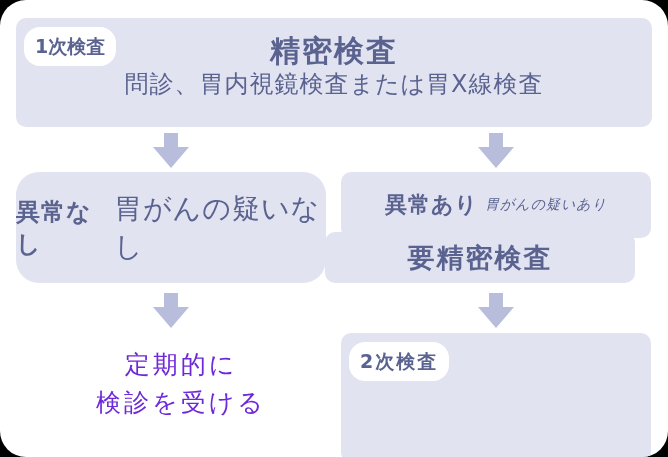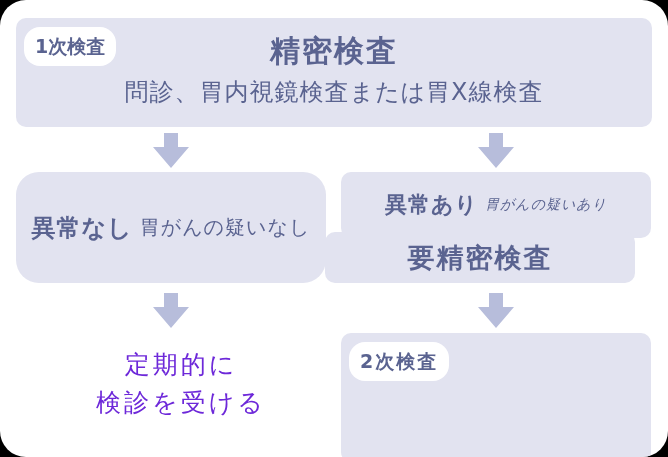--- a/index.html
+++ b/index.html
@@ -17,25 +17,25 @@
   .badge{
     position:absolute;left:8px;top:9px;background:#ffffff;border-radius:16px;
     padding:8px 11px;font-size:19px;font-weight:700;color:#5a6390;line-height:1.2;
     white-space:nowrap;
   }
   #box-primary{left:16px;top:18px;width:636px;height:109px;display:block;text-align:center;}
   #box-primary .title{
     margin-top:15px;font-size:30px;font-weight:700;letter-spacing:2px;line-height:36px;
   }
   #box-primary .subtitle{
-    margin-top:8px;font-size:24px;letter-spacing:1px;line-height:30px;
+    font-size:24px;letter-spacing:1px;line-height:30px;
   }
   #box-left{left:16px;top:172px;width:310px;height:111px;gap:7px;border-radius:23px;}
   #box-left .result-bold{font-size:24px;font-weight:700;letter-spacing:1px;}
-  #box-left .result-note{font-size:20px;letter-spacing:1px;}
+  #box-left .result-note{font-size:28px;letter-spacing:1px;}
   #box-right-top{left:341px;top:172px;width:310px;height:66px;gap:7px;}
   #box-right-top .result-bold{font-size:22px;font-weight:700;letter-spacing:1px;}
   #box-right-top .result-note{font-size:14px;letter-spacing:1px;font-style:italic;}
   #box-right-action{left:325px;top:232px;width:310px;height:51px;
     font-size:27px;font-weight:700;letter-spacing:2px;}
   #box-secondary{left:341px;top:333px;width:310px;height:129px;
     font-size:29px;font-weight:700;letter-spacing:2px;}
   #text-outcome{
     position:absolute;left:21px;top:346px;width:320px;text-align:center;
     color:#6d28d9;font-size:25px;line-height:38px;letter-spacing:3px;

